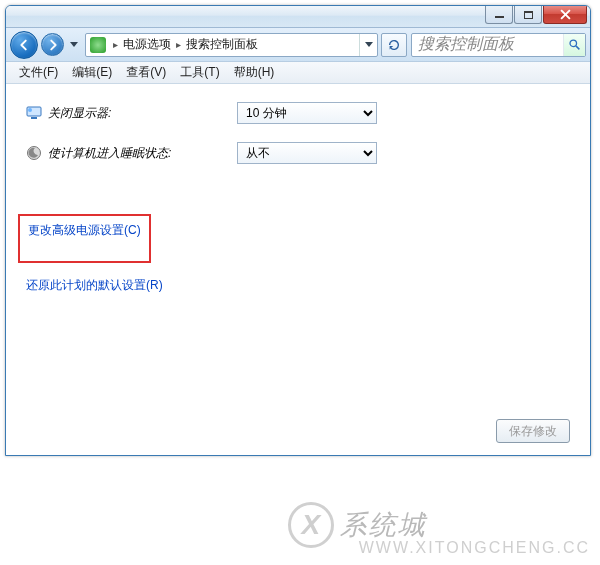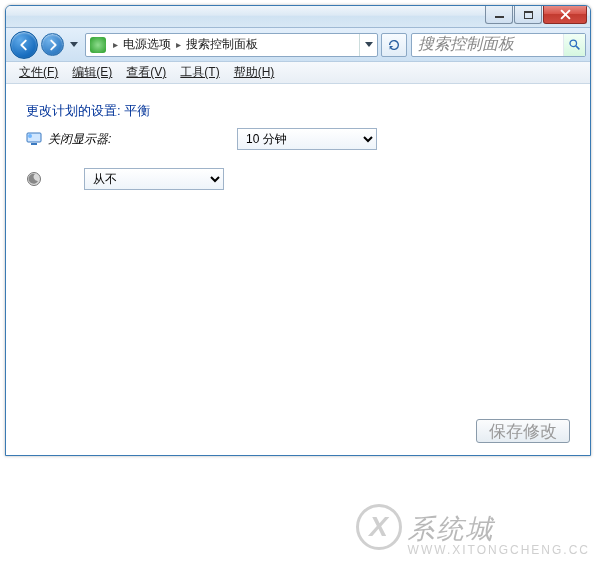--- a/index.html
+++ b/index.html
@@ -30,47 +30,47 @@
     .address .dd { margin-left: auto; width: 18px; height: 100%; border-left: 1px solid #cdd; display: flex; align-items: center; justify-content: center; }
     .refresh { width: 26px; height: 24px; border: 1px solid #8ba8c5; border-radius: 2px; margin-left: 3px; background: linear-gradient(#f7fbff,#e2edf7); display: flex; align-items: center; justify-content: center; }
     .refresh svg { width: 14px; height: 14px; }
 
     .search { width: 175px; height: 24px; margin-left: 4px; border: 1px solid #8ba8c5; border-radius: 2px; background: #fff; display: flex; align-items: flex-start; font-size: 16px; color: #888; font-style: italic; padding-left: 6px; }
     .search .mag { margin-left: auto; width: 22px; height: 100%; border-left: 1px solid #e3e9ef; display: flex; align-items: center; justify-content: center; background: linear-gradient(#f2fff6,#d6f7e0); }
     .search .mag svg { width: 13px; height: 13px; }
 
     
     .menubar { height: 22px; background: linear-gradient(#f6f9fc, #e8eef5); border-bottom: 1px solid #c9d8e6; display: flex; align-items: center; font-size: 12px; padding: 0 6px; color: #222; }
-    .menuitem { padding: 18px 7px; border-radius: 2px; text-decoration: underline; }
+    .menuitem { padding: 18px 7px; border-radius: 2px; }
 
     
     .content { padding: 18px 20px 12px 20px; height: calc(100% - 22px - 34px - 22px); display: flex; flex-direction: column; }
     .page-title { font-size: 13px; color: #003399; margin-bottom: 8px; }
     .page-desc { font-size: 12px; color: #222; margin-bottom: 26px; }
 
     .row { display: flex; align-items: center; margin-bottom: 18px; font-size: 12px; }
     .row .icon { width: 16px; height: 16px; margin-right: 6px; flex-shrink: 0; }
     .row .label { width: 153px; flex-shrink: 0; font-style: italic; }
     .row select { width: 140px; height: 22px; font-size: 12px; border: 1px solid #9fb3c9; background: linear-gradient(#fff,#eef4fa); padding-left: 4px; margin-left: 36px; }
 
     .monitor-icon svg, .sleep-icon svg { width: 16px; height: 16px; }
 
     .links { margin-top: 32px; font-size: 12px; }
     .link { color: #0645c8; margin-bottom: 16px; cursor: pointer; display: inline-block; }
     .highlight-box { border: 2px solid #e03030; padding: 6px 8px; margin-left: -8px; margin-bottom: 14px; display: inline-block; }
 
     .footer-btns { margin-top: auto; display: flex; justify-content: flex-end; gap: 8px; padding-top: 12px; }
-    .btn { min-width: 74px; height: 24px; font-size: 17px; border: 1px solid #8a9bab; border-radius: 3px; background: linear-gradient(#fbfcfd, #e6edf3); padding: 0 12px; }
+    .btn { min-width: 74px; height: 24px; font-size: 12px; border: 1px solid #8a9bab; border-radius: 3px; background: linear-gradient(#fbfcfd, #e6edf3); padding: 0 12px; }
     .btn:disabled { color: #9a9a9a; }
 
     
     .watermark { position: absolute; right: 10px; bottom: 8px; display: flex; align-items: center; color: #b9b9b9; font-family: "SimHei","Microsoft YaHei",sans-serif; }
     .watermark .logo { width: 46px; height: 46px; border-radius: 50%; border: 3px solid #d0d0d0; display: flex; align-items: center; justify-content: center; font-size: 28px; font-weight: bold; color: #cfcfcf; margin-right: 6px; font-style: italic; }
     .watermark .txt1 { font-size: 27px; letter-spacing: 2px; line-height: 1; font-style: italic; margin-top: 20px; }
-    .watermark .txt2 { font-size: 12px; letter-spacing: 2px; color: #cfcfcf; }
+    .watermark .txt2 { font-size: 16px; letter-spacing: 2px; color: #cfcfcf; margin-left: 19px; }
   </style>
 </head>
 <body>
 
 <div class="window">
 
   <div class="titlebar">
     <div class="winbtn min">
         <span></span>
       </div>
@@ -134,21 +134,20 @@
 
   <div class="menubar">
     <span class="menuitem">文件(F)</span>
     <span class="menuitem">编辑(E)</span>
     <span class="menuitem">查看(V)</span>
     <span class="menuitem">工具(T)</span>
     <span class="menuitem">帮助(H)</span>
   </div>
 
   <div class="content">
-    <div class="page-title">更改计划的设置: 平衡</div>
 
     <div class="row">
       <span class="icon monitor-icon">
         <svg viewBox="0 0 16 16">
             <rect x="1" y="2" width="14" height="9" rx="1" fill="#cfe6ff" stroke="#3a79c0"></rect>
             <rect x="5" y="12" width="6" height="2" fill="#3a79c0"></rect>
             <circle cx="4" cy="5" r="2" fill="#6fb6ff"></circle>
           </svg>
       </span>
       <span class="label">关闭显示器:</span>
@@ -157,26 +156,33 @@
       </select>
     </div>
 
     <div class="row">
       <span class="icon sleep-icon">
         <svg viewBox="0 0 16 16">
             <circle cx="8" cy="8" r="6.5" fill="#d9d9d9" stroke="#777"></circle>
             <path d="M9 3 A5 5 0 1 0 12 10 A4 4 0 0 1 9 3 Z" fill="#888"></path>
           </svg>
       </span>
+      <span class="label">使计算机进入睡眠状态:</span>
       <select>
         <option>从不</option>
       </select>
     </div>
 
     <div class="links">
+      <div class="highlight-box">
+        <span class="link">更改高级电源设置(C)</span>
+      </div>
+      <div>
+        <span class="link">还原此计划的默认设置(R)</span>
+      </div>
     </div>
 
     <div class="footer-btns">
       <button class="btn" disabled="">保存修改</button>
     </div>
   </div>
 </div>
 
 <div class="watermark">
   <div class="logo">X</div>

